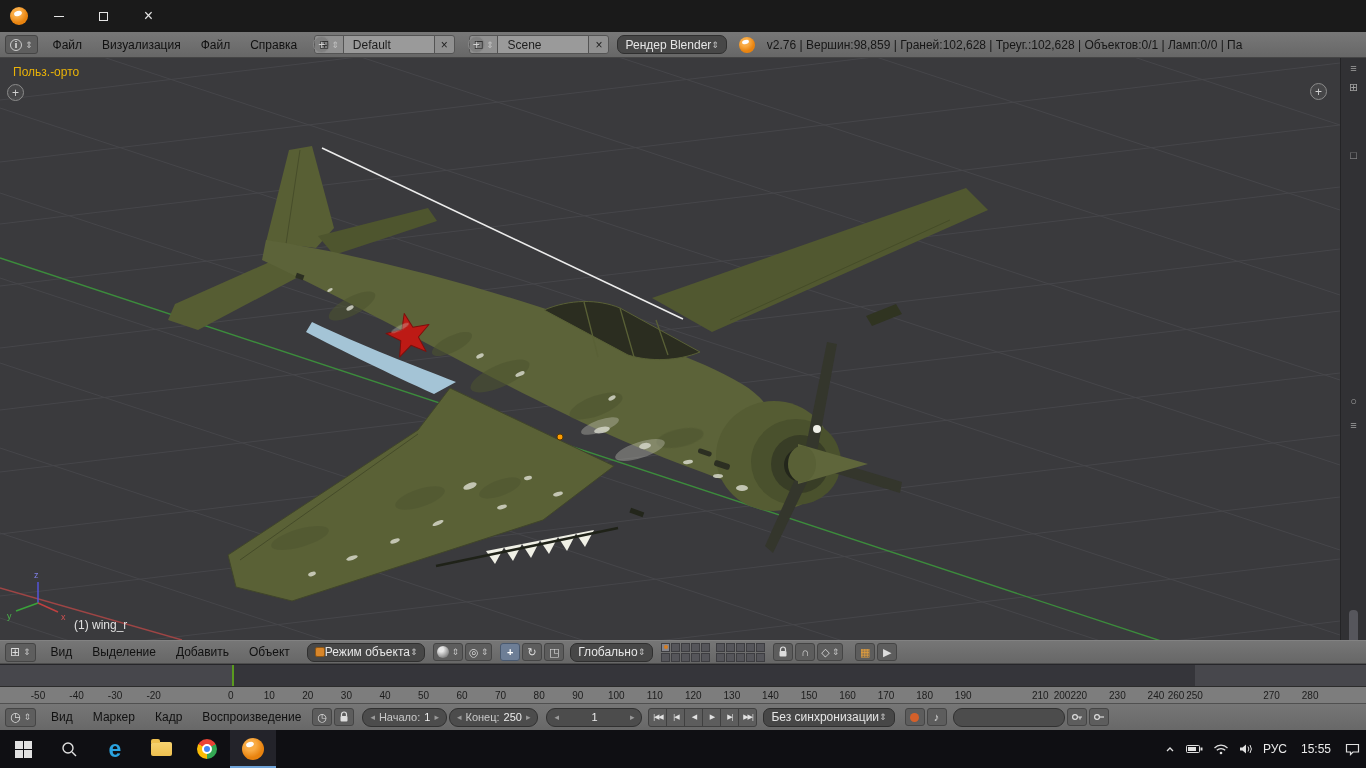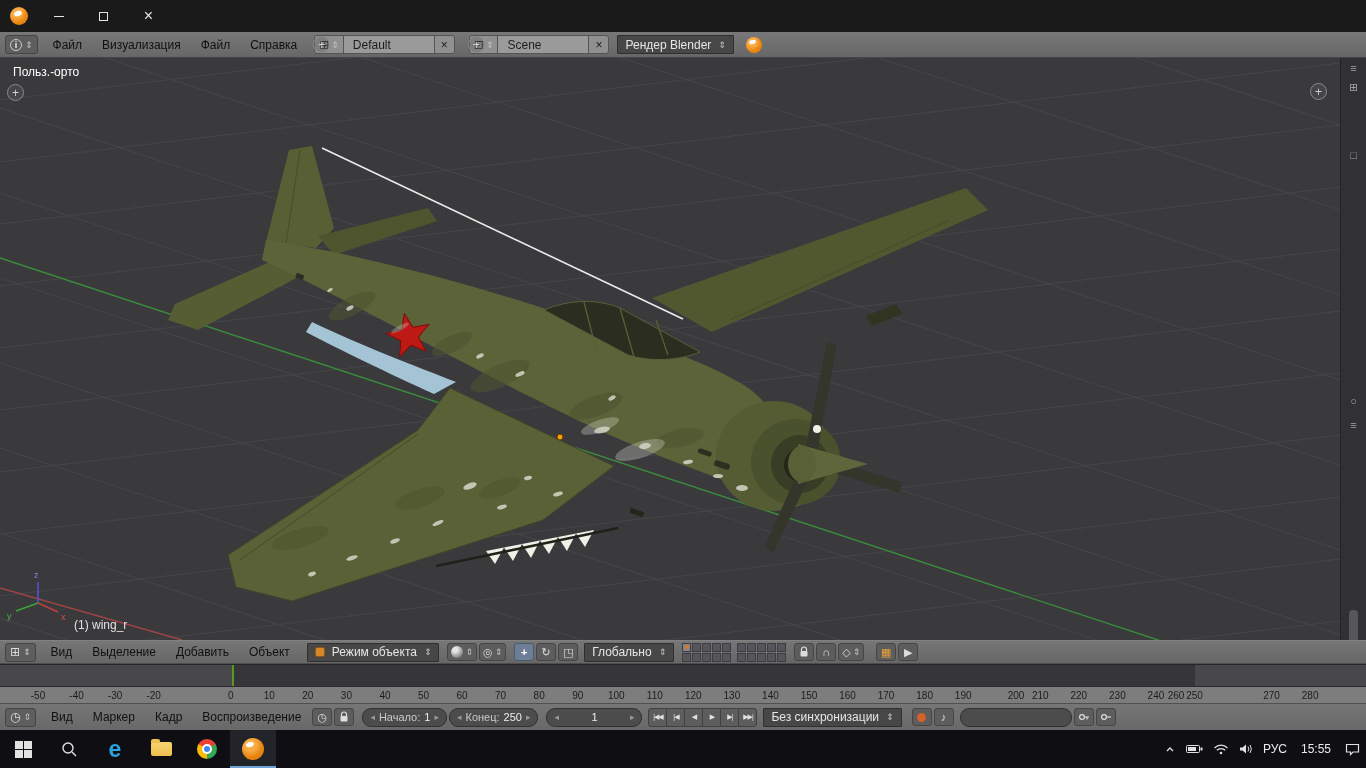--- a/index.html
+++ b/index.html
@@ -32,30 +32,30 @@
     align-items:center;justify-content:center;font-size:9px;font-style:normal;color:#eee;}
   .updn{font-size:9px;color:#c2c2c2;}
   .grp{display:flex;align-items:center;margin:0 6px;height:19px;flex:none;}
   .seg{height:19px;display:inline-flex;align-items:center;background:#909090;border:1px solid #545454;
     margin-left:-1px;color:#1d1d1d;}
   .seg.icon{border-radius:3px 0 0 3px;padding:0 4px;margin-left:0;gap:2px;}
   .seg.name{padding:0 9px;min-width:92px;background:#9a9a9a;}
   .seg.plus{padding:0 6px;}
   .seg.x{border-radius:0 3px 3px 0;padding:0 6px;}
   .drop{height:19px;display:inline-flex;align-items:center;background:#474747;border:1px solid #2f2f2f;
-    border-radius:1px;color:#e6e6e6;padding:0 7px;gap:7px;white-space:nowrap;flex:none;}
+    border-radius:7px;color:#e6e6e6;padding:0 7px;white-space:nowrap;flex:none;}
   .hdr-logo{width:16px;height:16px;margin:0 6px 0 10px;border-radius:50%;flex:none;
     background:radial-gradient(circle at 38% 32%, #f9ab44 0 28%, #e8830f 62%);position:relative;}
   .hdr-logo::after{content:"";position:absolute;left:3px;top:3px;width:7px;height:4px;border-radius:50%;
     background:#fdfdfd;transform:rotate(-18deg);}
   .stats{margin-left:4px;flex:1;white-space:nowrap;overflow:hidden;color:#161616;}
 
   
   .vp{position:absolute;top:58px;left:0;width:1340px;height:582px;background:#3a3a3d;overflow:hidden;}
-  .vp-label{position:absolute;top:65px;left:13px;color:#ffffff;font-size:12px;}
+  .vp-label{position:absolute;top:65px;left:13px;color:#eab308;font-size:12px;}
   .obj-label{position:absolute;top:618px;left:74px;color:#e2e2e2;font-size:12px;}
   .plus{position:absolute;width:17px;height:17px;border-radius:50%;border:1px solid #8b8b8b;
     background:rgba(95,95,95,.35);color:#d2d2d2;display:flex;align-items:center;justify-content:center;
     font-size:12px;line-height:1;}
   .rstrip{position:absolute;top:58px;right:0;width:26px;height:582px;background:#313134;
     border-left:1px solid #242426;}
   .rsi{position:absolute;left:0;right:0;text-align:center;color:#a2a2a2;font-size:11px;line-height:1;}
   .rthumb{position:absolute;left:8px;width:9px;height:52px;border-radius:4px;background:#56565c;}
 
   
@@ -163,20 +163,21 @@
       <span class="seg plus">+</span>
       <span class="seg x">×</span>
     </span>
 
     <span class="drop">
       <span>Рендер Blender</span>
       <span class="updn">⇕</span>
     </span>
 
     <span class="hdr-logo"></span>
+    <span class="stats">v2.76 | Вершин:98,859 | Граней:102,628 | Треуг.:102,628 | Объектов:0/1 | Ламп:0/0 | Па</span>
   </div>
 
   <div class="vp">
     <svg width="1340" height="582" viewBox="0 0 1340 582">
       <g id="grid-g">
           <line x1="0" y1="-460" x2="1340" y2="-18" stroke="#46464a" stroke-width="1"></line>
           <line x1="0" y1="-375" x2="1340" y2="67" stroke="#46464a" stroke-width="1"></line>
           <line x1="0" y1="-290" x2="1340" y2="152" stroke="#46464a" stroke-width="1"></line>
           <line x1="0" y1="-205" x2="1340" y2="237" stroke="#46464a" stroke-width="1"></line>
           <line x1="0" y1="-120" x2="1340" y2="322" stroke="#46464a" stroke-width="1"></line>
@@ -420,21 +421,21 @@
         <span class="tick" style="left: 616.25px;">100</span>
         <span class="tick" style="left: 654.8px;">110</span>
         <span class="tick" style="left: 693.35px;">120</span>
         <span class="tick" style="left: 731.9px;">130</span>
         <span class="tick" style="left: 770.45px;">140</span>
         <span class="tick" style="left: 809px;">150</span>
         <span class="tick" style="left: 847.55px;">160</span>
         <span class="tick" style="left: 886.1px;">170</span>
         <span class="tick" style="left: 924.65px;">180</span>
         <span class="tick" style="left: 963.2px;">190</span>
-        <span class="tick" style="left: 1016px;">200</span>
+        <span class="tick" style="left: 1062px;">200</span>
         <span class="tick" style="left: 1040.3px;">210</span>
         <span class="tick" style="left: 1078.85px;">220</span>
         <span class="tick" style="left: 1117.4px;">230</span>
         <span class="tick" style="left: 1155.95px;">240</span>
         <span class="tick" style="left: 1194.5px;">250</span>
         <span class="tick" style="left: 1176px; text-align: right;">260</span>
         <span class="tick" style="left: 1271.6px;">270</span>
         <span class="tick" style="left: 1310.15px;">280</span>
       </div>
     <div class="cursor"></div>

